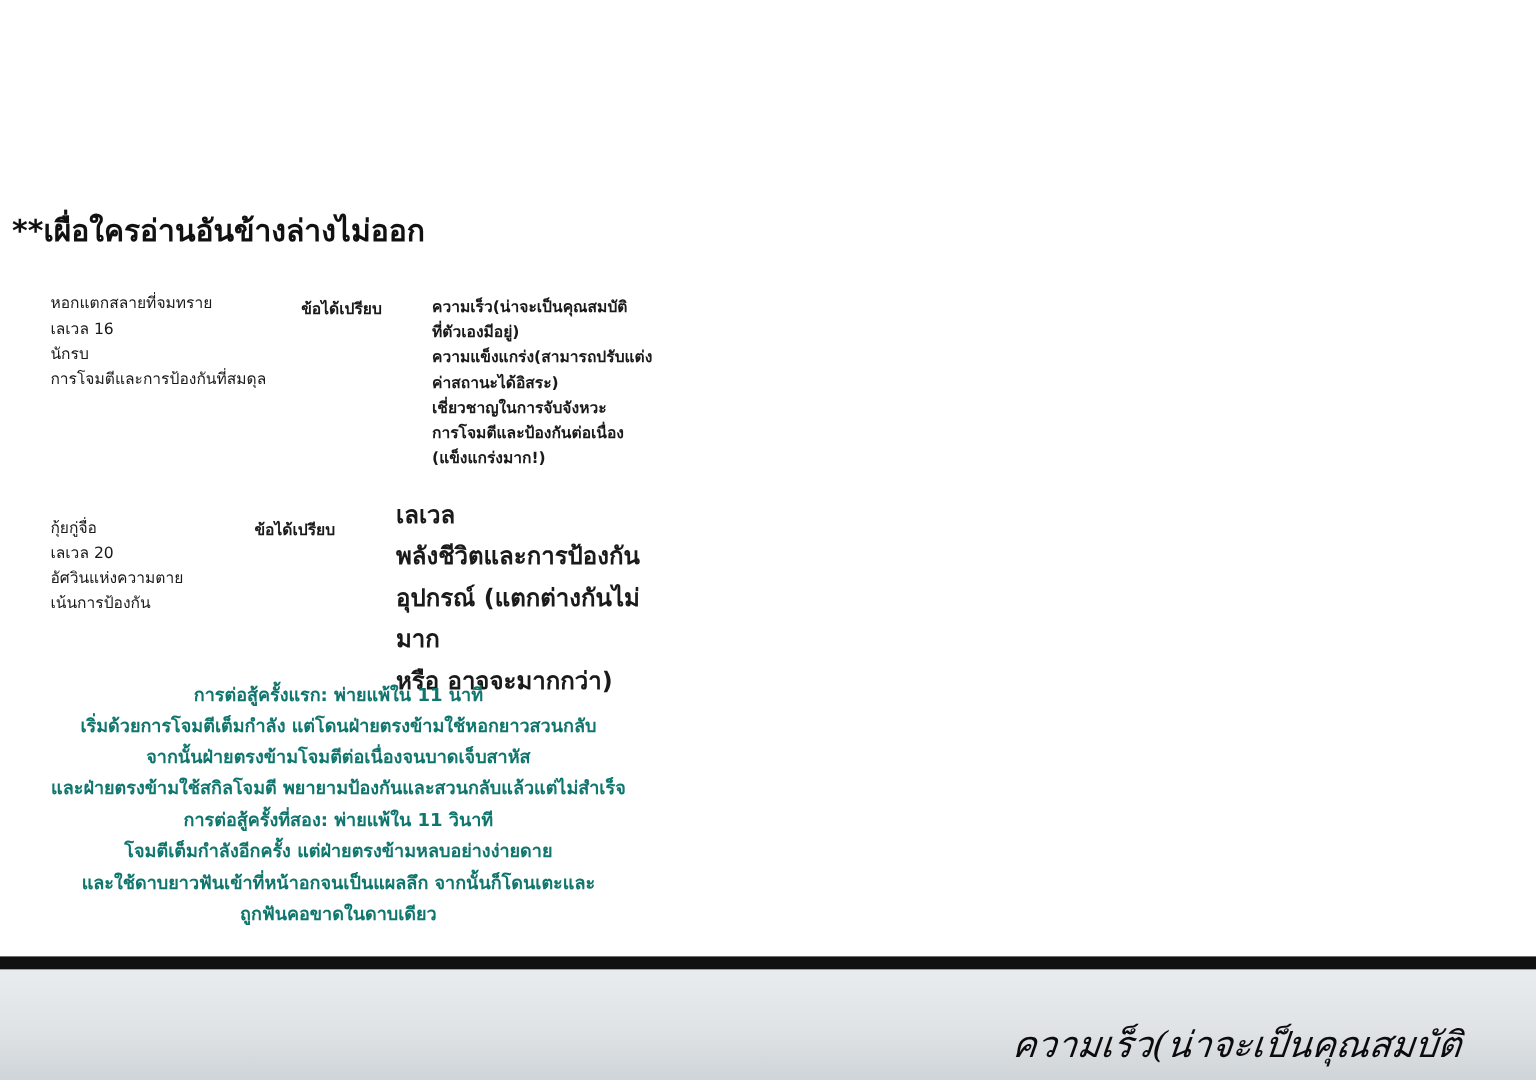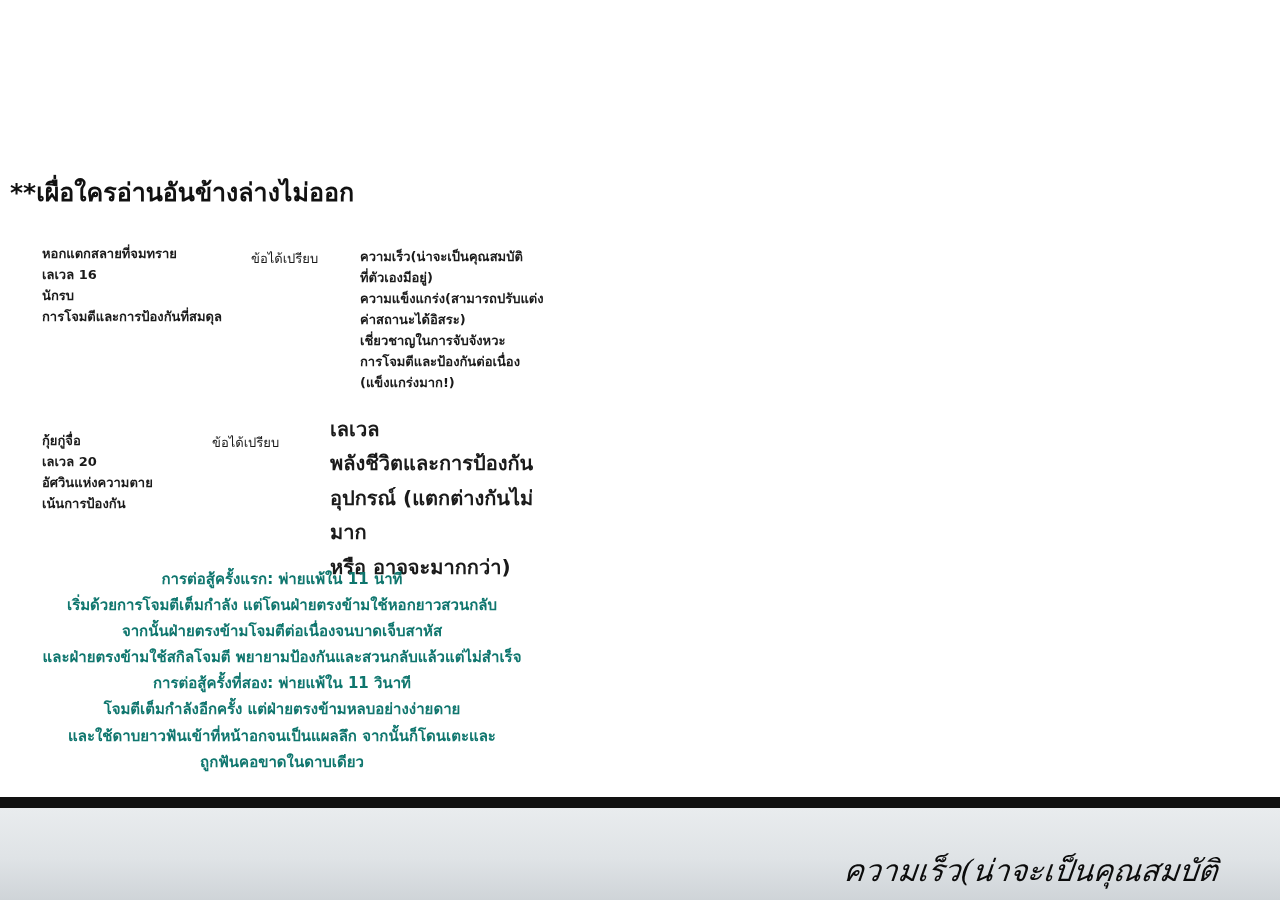--- a/index.html
+++ b/index.html
@@ -34,25 +34,25 @@
   
   .block {
     position: absolute;
     font-size: 13px;
     color: #1a1a1a;
     line-height: 1.62;
   }
   .col-left {
     position: absolute;
     white-space: pre-line;
-    font-weight: bold;
+    font-weight: normal;
   }
   .col-mid {
     position: absolute;
-    font-weight: normal;
+    font-weight: bold;
   }
   .col-right {
     position: absolute;
     white-space: pre-line;
     font-weight: bold;
   }
 
   
   #block1 .col-left  { left: 42px;  top: 243px; width: 200px; }
   #block1 .col-mid   { left: 251px; top: 248px; width: 100px; }

